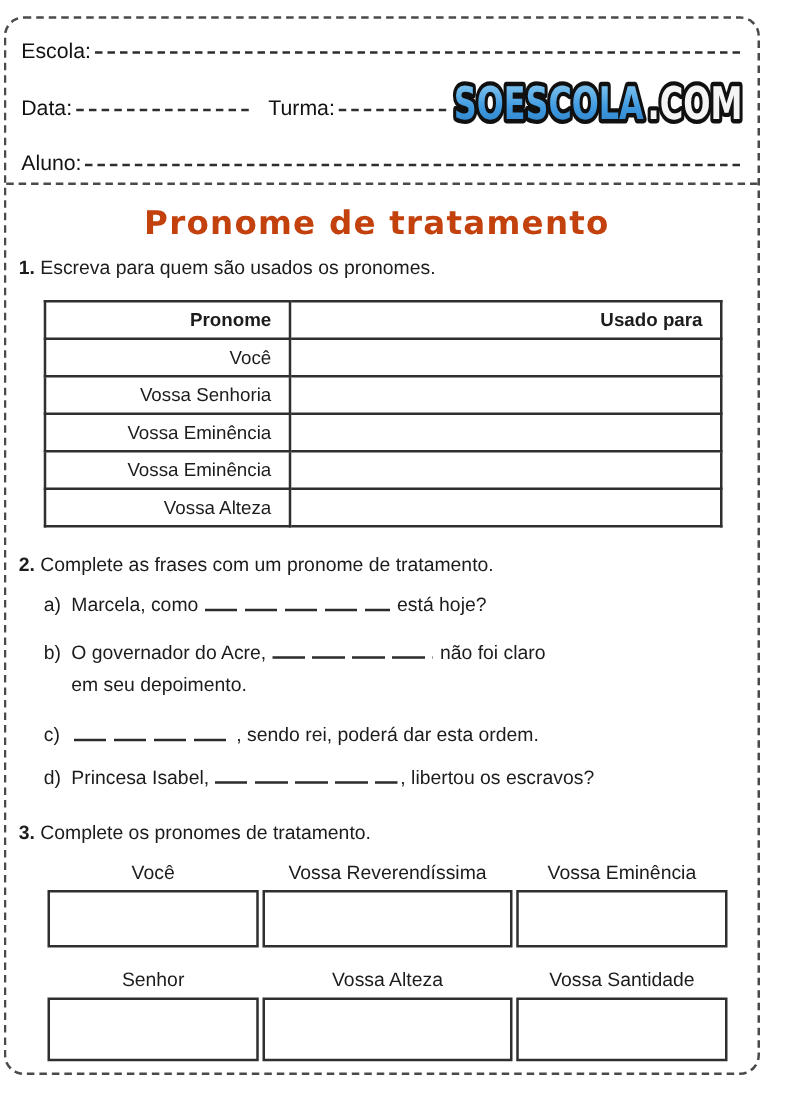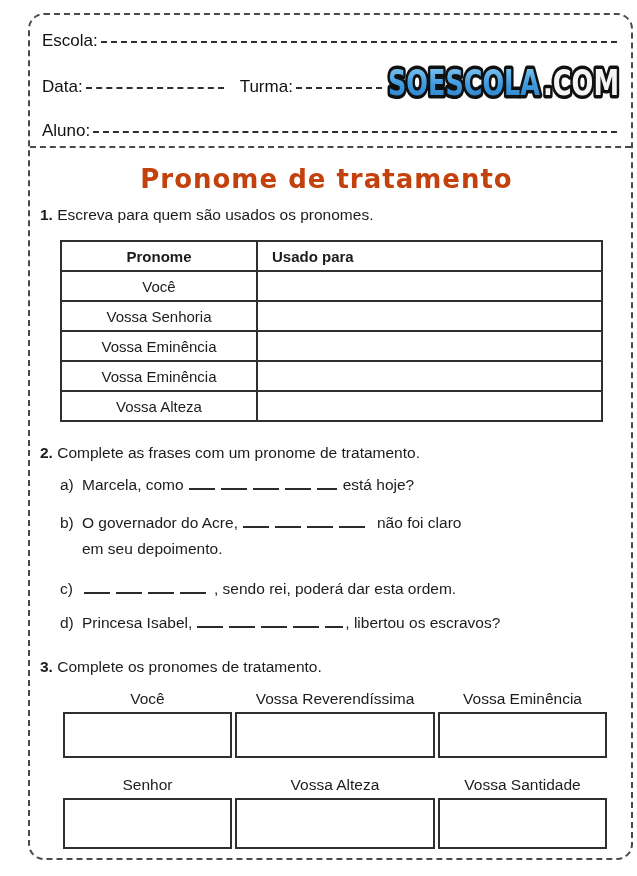--- a/index.html
+++ b/index.html
@@ -5,21 +5,21 @@
   html, body {
     margin: 0; padding: 0;
     width: 637px; height: 876px;
     background: #ffffff;
     font-family: "Liberation Sans", sans-serif;
     color: #1c1c1c;
     -webkit-font-smoothing: antialiased;
   }
   .frame {
     position: absolute;
-    left: 28px; top: 13px;
+    left: 3px; top: 13px;
     width: 605px; height: 847px;
     border: 2px dashed #4a4a4a;
     border-radius: 16px;
     box-sizing: border-box;
     background: #fff;
   }
   
   .hdr {
     position: relative;
     padding: 12px 14px 0 12px;
@@ -80,25 +80,25 @@
     border-collapse: collapse;
     margin: 16px 0 0 20px;
     width: 543px;
     table-layout: fixed;
   }
   table.pron th, table.pron td {
     border: 2px solid #2f2f2f;
     font-size: 15px;
     height: 24px;
     padding: 2px 14px;
-    text-align: center;
+    text-align: right;
   }
   table.pron th { font-weight: bold; }
   table.pron .col1 { width: 166px; }
-  table.pron th.c2 { text-align: left; }
+  table.pron th.c2 { text-align: right; }
   
   .q2-line {
     margin: 14px 0 0 20px;
     font-size: 15.5px;
     white-space: nowrap;
   }
   .q2-letter { display: inline-block; width: 22px; }
   .blank {
     display: inline-block;
     height: 13px;

